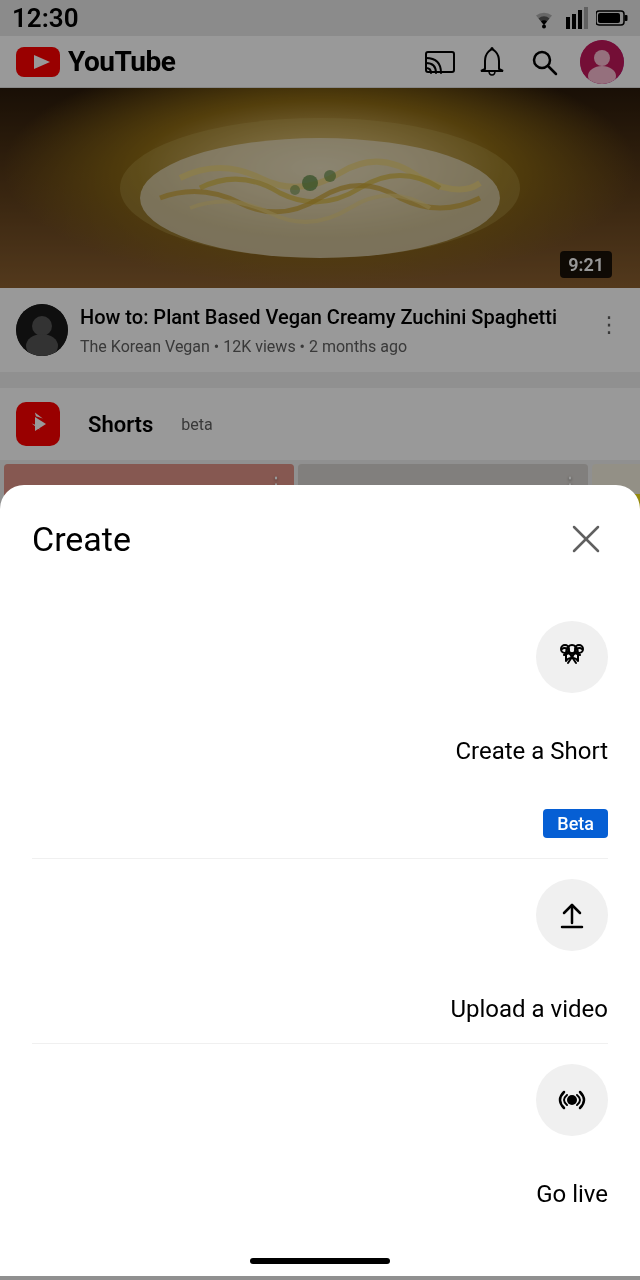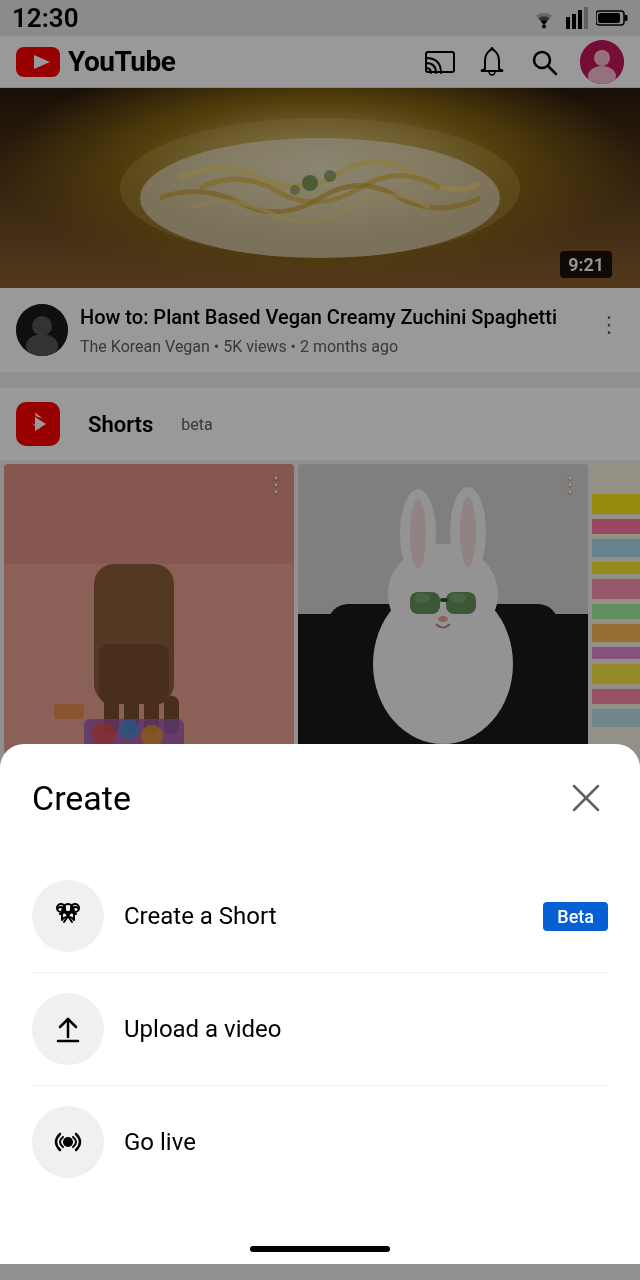--- a/index.html
+++ b/index.html
@@ -196,21 +196,21 @@
 
     
     .modal-overlay {
       position: absolute;
       inset: 0;
       background: rgba(0,0,0,0.4);
       z-index: 100;
     }
     .create-modal {
       position: absolute;
-      bottom: 16px;
+      bottom: 4px;
       left: 0;
       right: 0;
       background: #fff;
       border-radius: 24px 24px 0 0;
       padding: 32px 32px 48px;
       z-index: 101;
       min-height: 520px;
     }
     .modal-header {
       display: flex;
@@ -227,24 +227,25 @@
       width: 44px;
       height: 44px;
       display: flex;
       align-items: center;
       justify-content: center;
       cursor: pointer;
       color: #606060;
     }
     .modal-item {
       display: flex;
-      align-items: center;
-      gap: 20px;
+      align-items: flex-end;
+      gap: 44px;
       padding: 20px 0;
       cursor: pointer;
+      flex-direction: column;
     }
     .modal-item-icon {
       width: 72px;
       height: 72px;
       border-radius: 50%;
       background: #f0f0f0;
       display: flex;
       align-items: center;
       justify-content: center;
       flex-shrink: 0;
@@ -378,21 +379,21 @@
       <circle cx="26" cy="26" r="26" fill="#1a1a1a"></circle>
       <circle cx="26" cy="22" r="10" fill="#555"></circle>
       <ellipse cx="26" cy="42" rx="16" ry="12" fill="#555"></ellipse>
     </svg>
   </div>
   <div class="video-meta">
     <div class="video-title">How to: Plant Based Vegan Creamy Zuchini Spaghetti</div>
     <div class="video-sub">
       <span>The Korean Vegan</span>
       <span> • </span>
-      <span>5K views</span>
+      <span>12K views</span>
       <span> • </span>
       <span>2 months ago</span>
     </div>
   </div>
   <div class="video-more-btn">⋮</div>
 </div>
 
 <div class="shorts-section">
   <div class="shorts-header">
 

